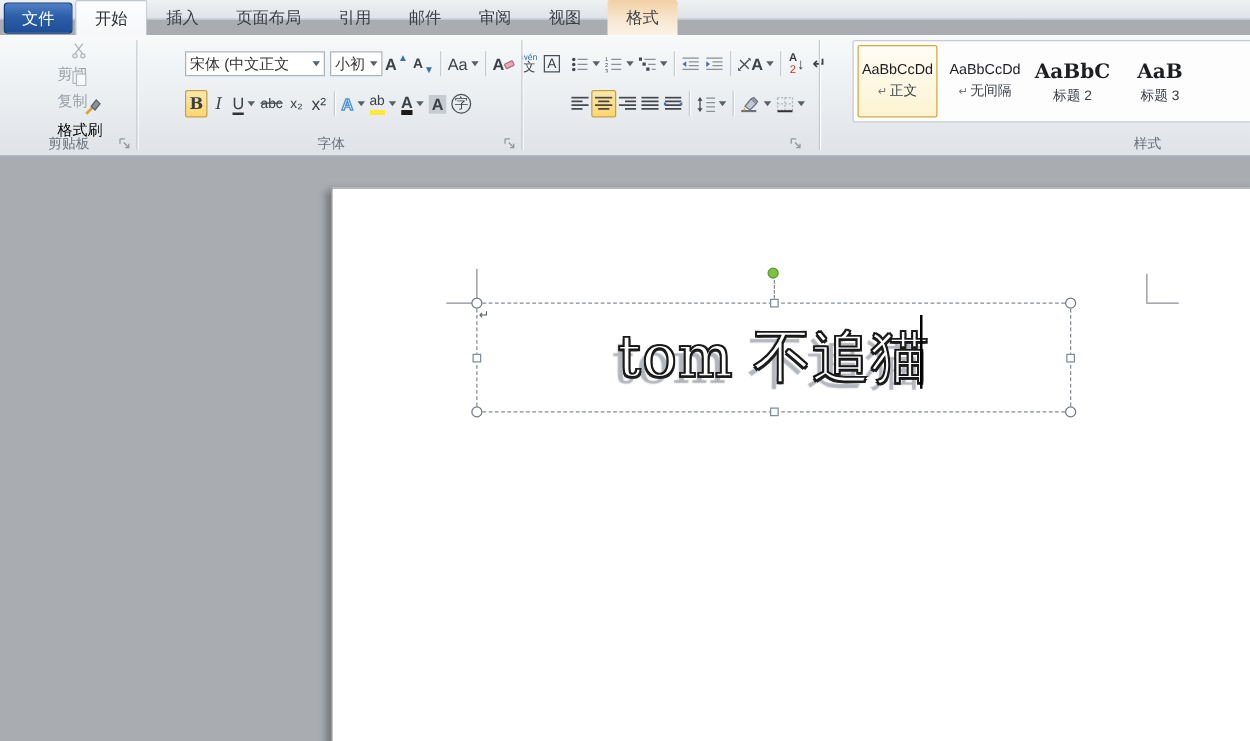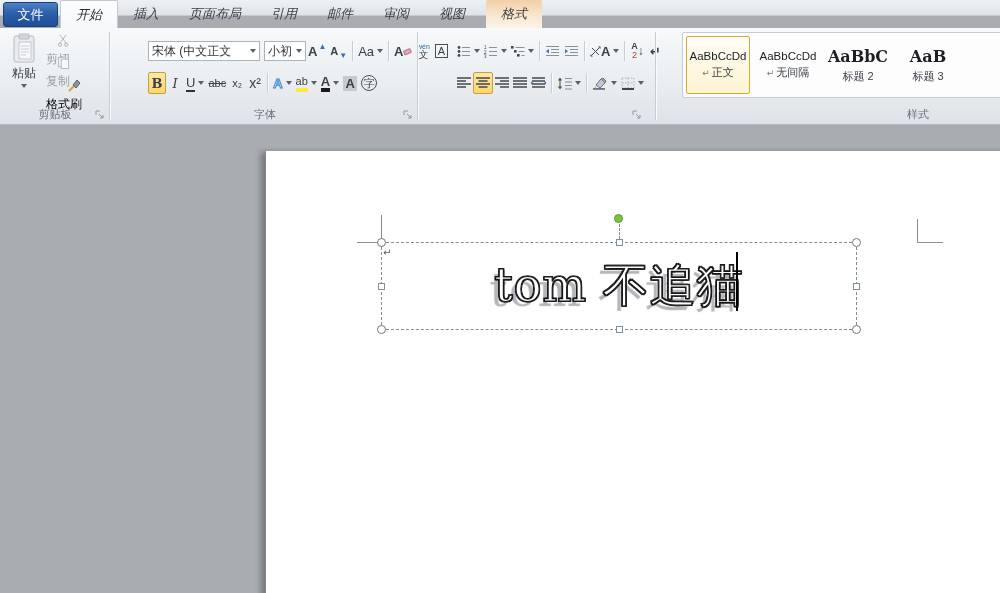--- a/index.html
+++ b/index.html
@@ -2,21 +2,21 @@
 <html><head>
 <meta charset="utf-8">
 <style>
   * { margin:0; padding:0; box-sizing:border-box; }
   html,body { width:1000px; height:593px; overflow:hidden;
     font-family:"Liberation Sans","DejaVu Sans",sans-serif; background:#a9adb2; position:relative; }
 
   
   #tabbar { position:absolute; top:0; left:0; right:0; height:16px;
     background:linear-gradient(#eef1f3,#dfe3e7); border-bottom:1px solid #c3c9cf; z-index:5; }
-  .tabs { position:absolute; left:60px; top:0; height:28px; display:flex;font-style:italic; }
+  .tabs { position:absolute; left:60px; top:0; height:28px; display:flex; }
   .tab { height:28px; line-height:27px; padding:0 15px; font-size:13px; color:#3b3f44; cursor:default; }
   .tab.active { background:linear-gradient(#fdfdfe,#f5f7f9); border:1px solid #c3c9cf; border-bottom:none;
     border-radius:2px 2px 0 0; color:#2b2f33; }
   .tab.contextual { background:linear-gradient(180deg,#f2cfa6,#f8e7cf 55%,#fbf3e8);
     border-radius:2px 2px 0 0; margin-left:6px; }
   #file-tab { position:absolute; left:3px; top:2px; width:55px; height:25px;
     background:linear-gradient(#4e81c4,#2c5ea9 45%,#1f4e97); border:1px solid #16407f; border-radius:3px;
     color:#fff; font-size:13px; text-align:center; line-height:23px; }
 
   
@@ -118,32 +118,20 @@
     <div class="tab">邮件</div>
     <div class="tab">审阅</div>
     <div class="tab">视图</div>
     <div class="tab contextual">格式</div>
   </div>
 </div>
 
 <div id="ribbon">
 
   <div class="group" id="g-clip">
-    <div id="paste-btn">
-      <span>
-        <svg width="26" height="32" viewBox="0 0 26 32">
-          <rect x="3" y="3" width="20" height="26" rx="2" fill="#e9ebee" stroke="#b6bbc1"></rect>
-          <rect x="8" y="1" width="10" height="5" rx="1" fill="#d2d6da" stroke="#b6bbc1"></rect>
-          <rect x="8" y="9" width="12" height="17" fill="#f6f7f8" stroke="#c3c8cd"></rect>
-          <path d="M10 13h8M10 16h8M10 19h8M10 22h5" stroke="#ccd1d6"></path>
-        </svg>
-      </span>
-      <span>粘贴</span>
-      <span class="chev"></span>
-    </div>
     <div class="clip-small dis" style="top:6px;">
       <span>
         <svg width="13" height="13" viewBox="0 0 14 14">
           <path d="M3 1 L10 10 M10 1 L3 10" stroke="#aab0b6" fill="none"></path>
           <circle cx="3.2" cy="11.5" r="1.8" fill="none" stroke="#aab0b6"></circle>
           <circle cx="10" cy="11.5" r="1.8" fill="none" stroke="#aab0b6"></circle>
         </svg>
       </span>
       <span>剪切</span>
     </div>

